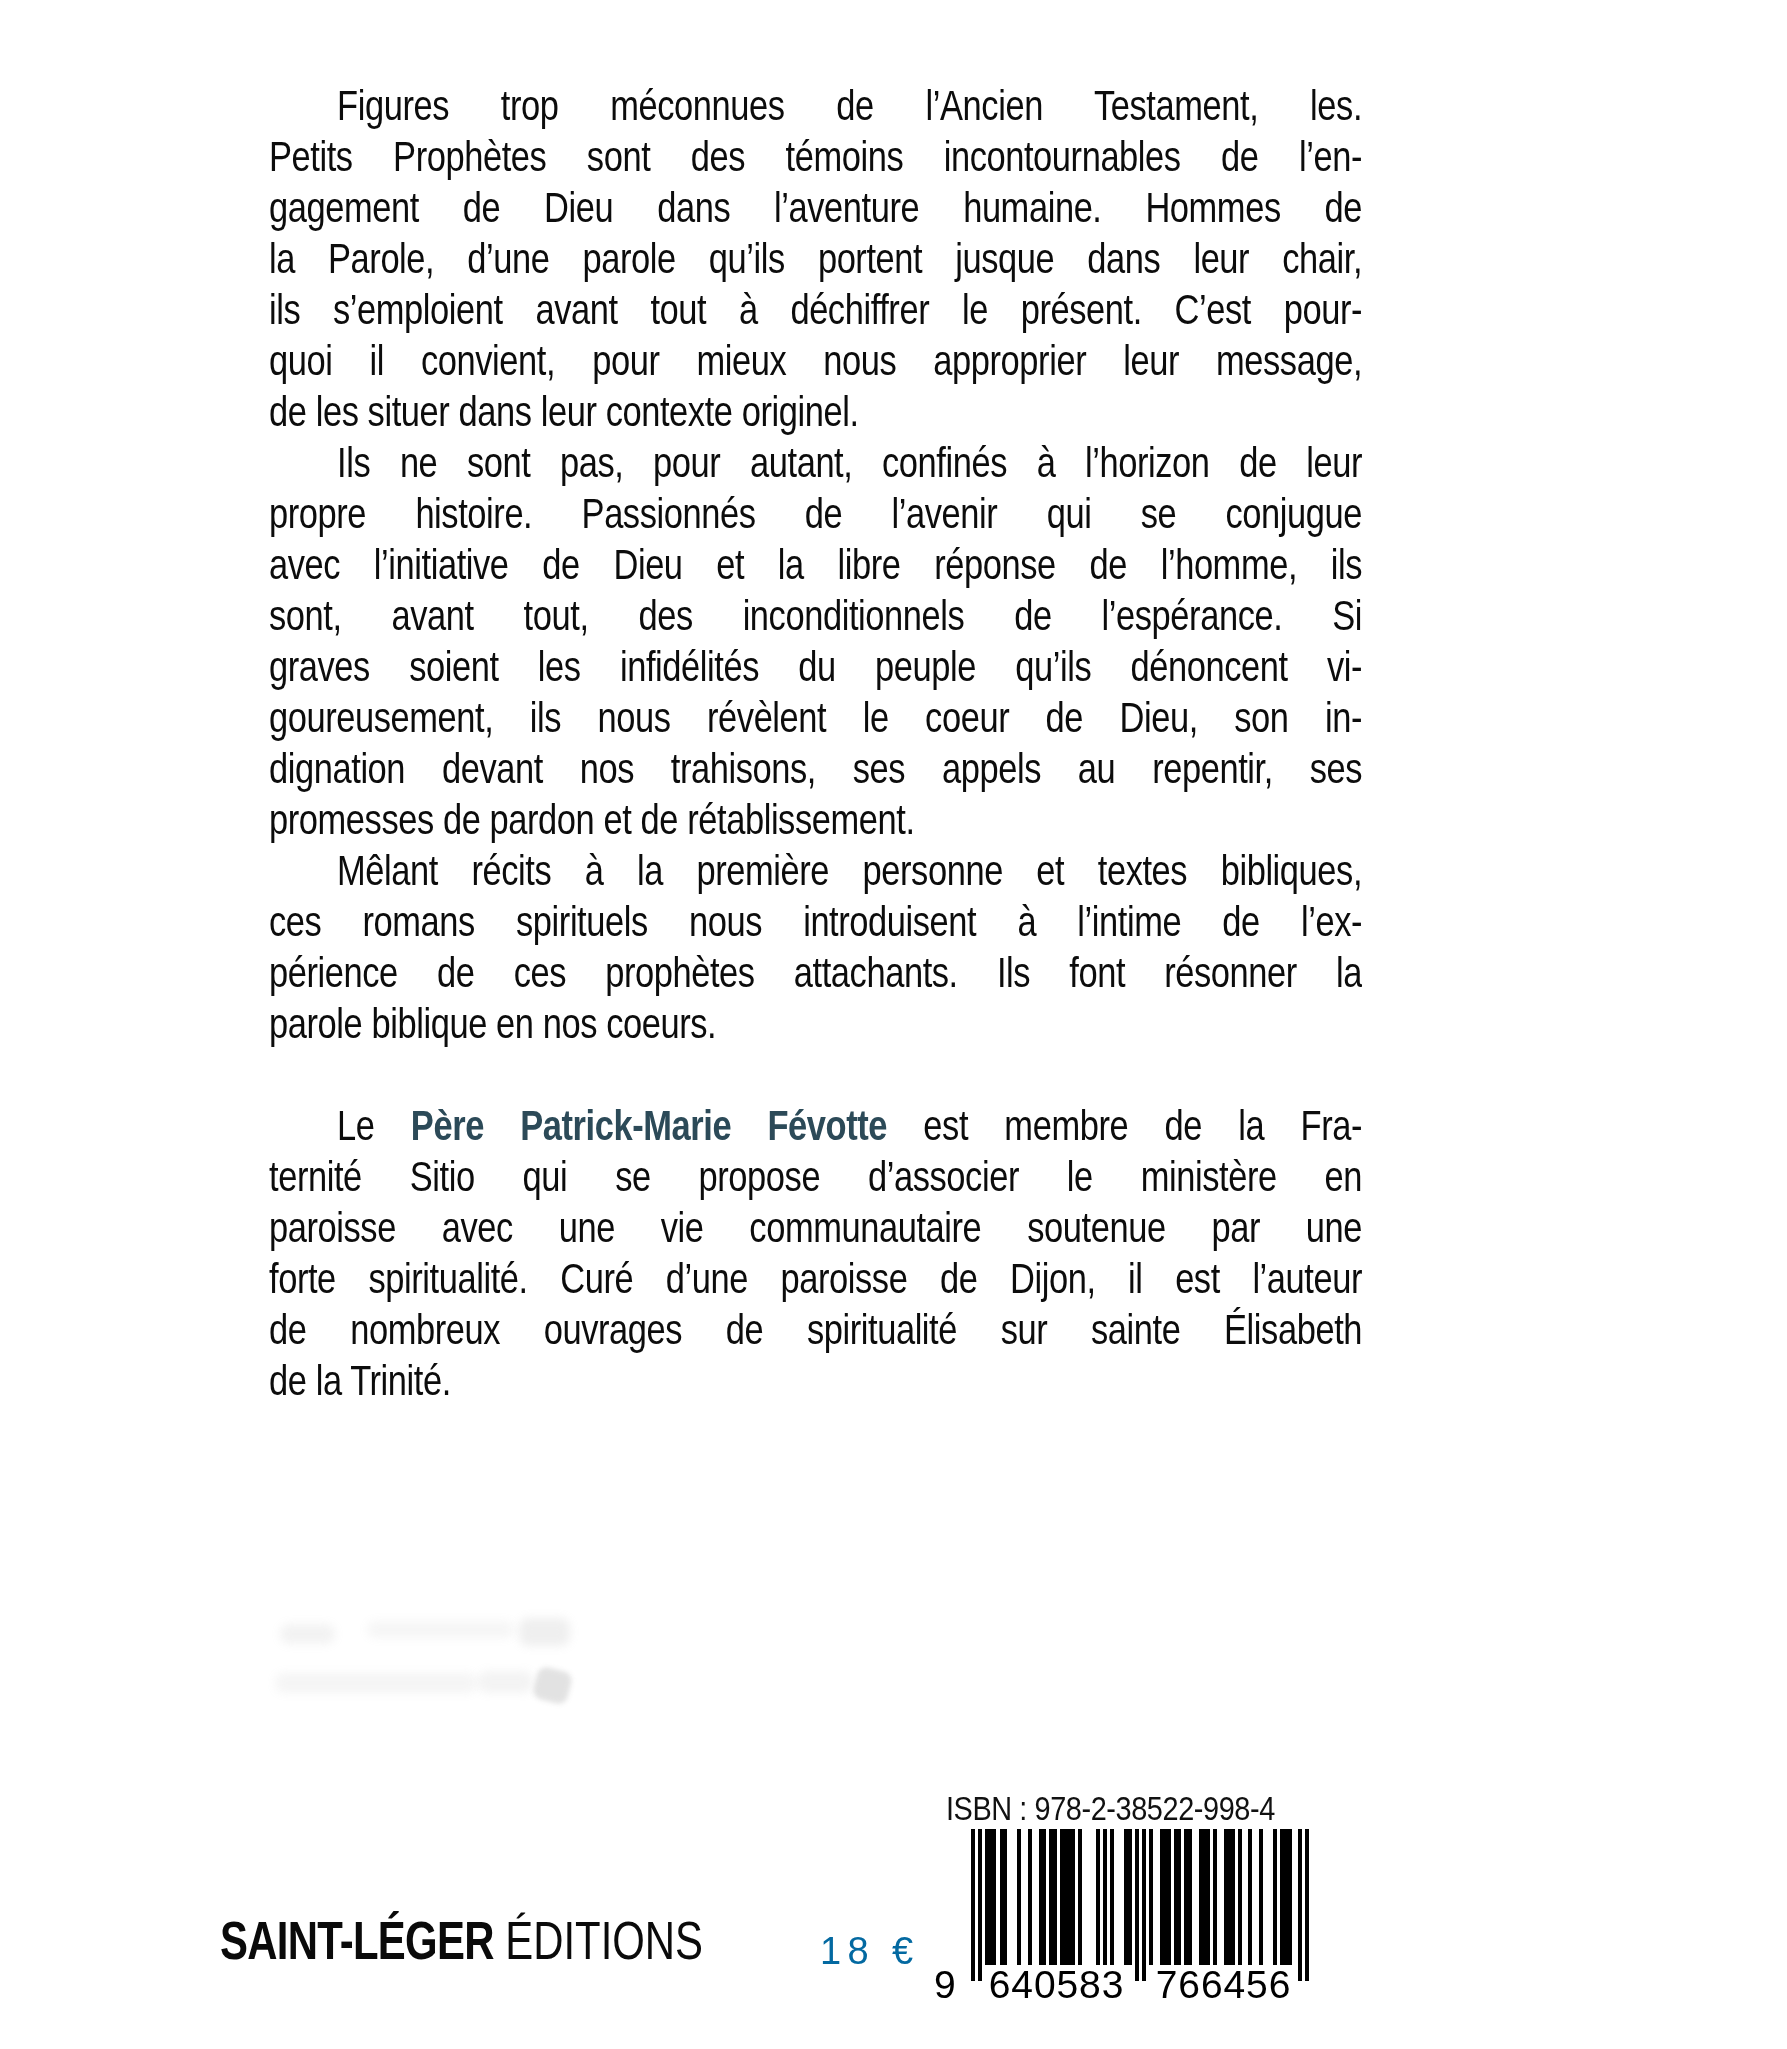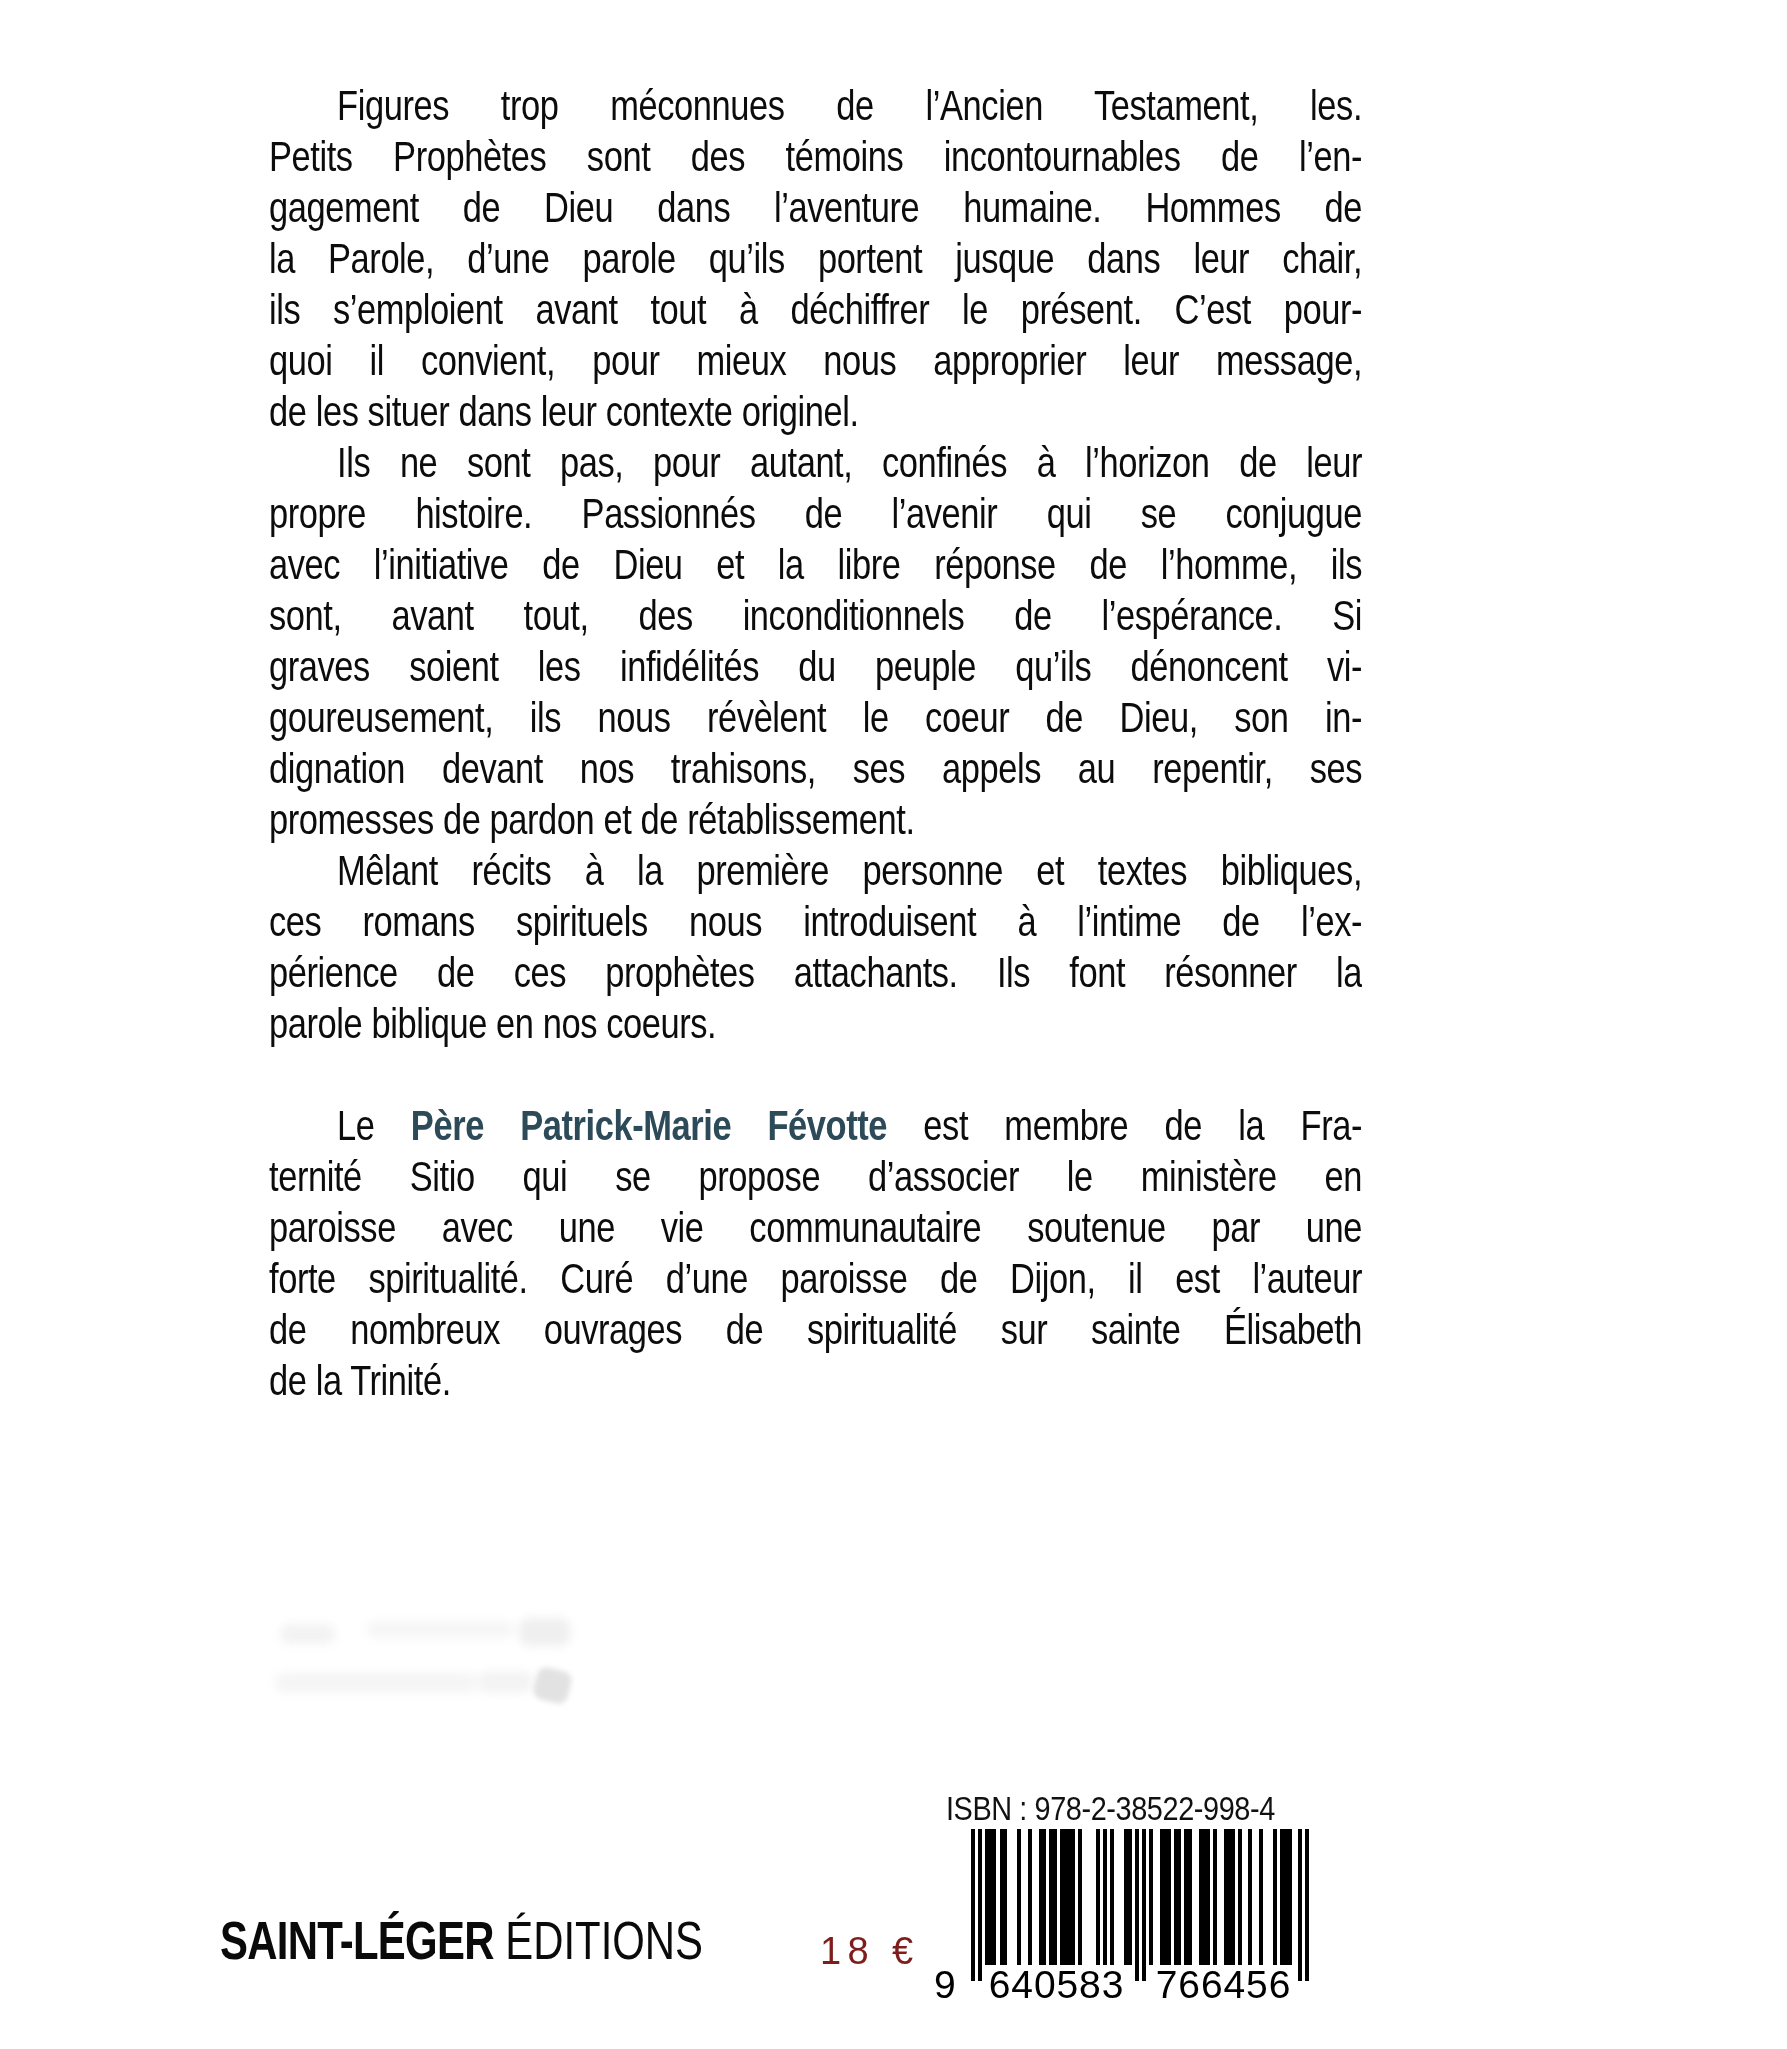--- a/index.html
+++ b/index.html
@@ -63,21 +63,21 @@
   
   .publisher {
     position: absolute; left: 220px; top: 1910px;
     font-size: 53px; white-space: nowrap;
     transform: scaleX(0.79); transform-origin: 0 0;
     color: #0a0a0a;
   }
   .publisher .bold { font-weight: bold; letter-spacing: -0.9px; }
   .price {
     position: absolute; left: 820px; top: 1930px;
-    font-size: 38px; letter-spacing: 6.4px; color: #7f1d1d;
+    font-size: 38px; letter-spacing: 6.4px; color: #0369a1;
     white-space: nowrap;
   }
 </style>
 </head>
 <body>
 
 <div class="text-block">
   <div class="para">
       <div class="line indent">Figures trop méconnues de l’Ancien Testament, les.</div>
       <div class="line">Petits Prophètes sont des témoins incontournables de l’en-</div>

